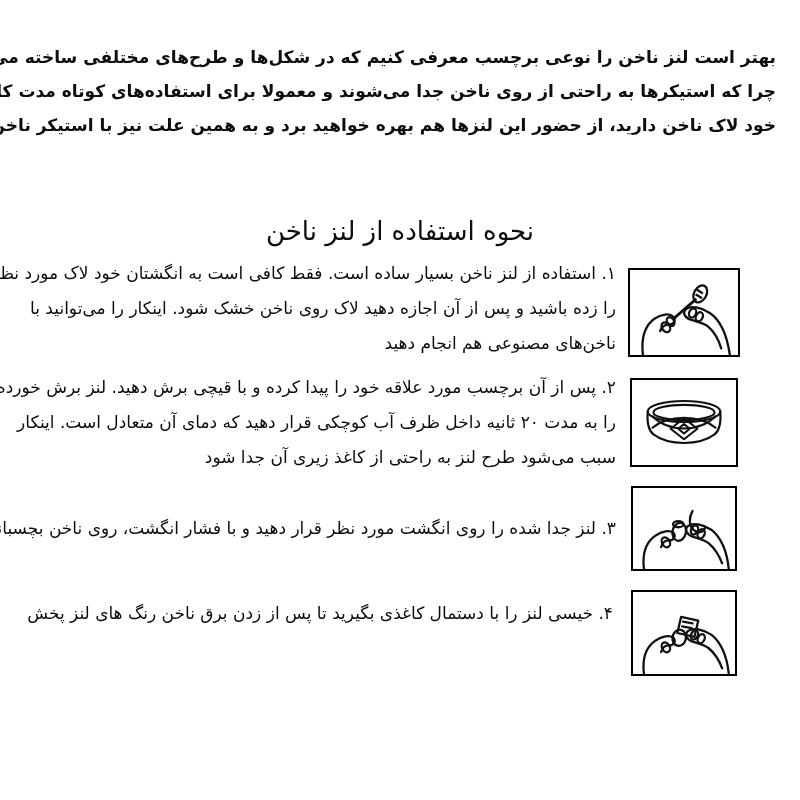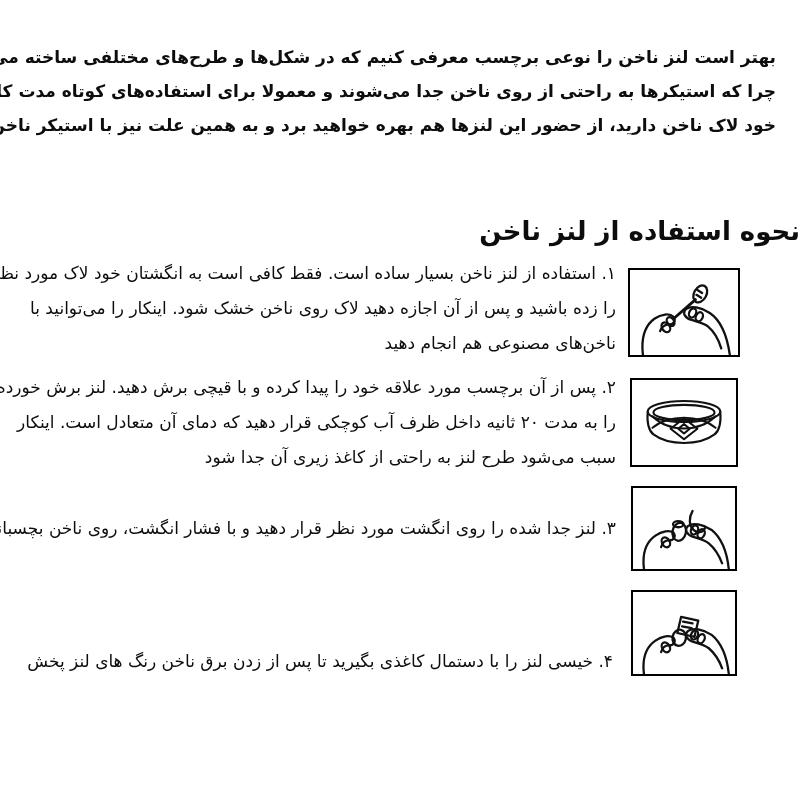--- a/index.html
+++ b/index.html
@@ -8,30 +8,30 @@
     font-family:"DejaVu Sans","Liberation Sans",sans-serif;
     direction:rtl;color:#0d0d0d;overflow:hidden;
   }
   .line{white-space:nowrap;}
   .intro{
     position:absolute;top:40px;right:24px;left:18px;
     text-align:right;font-size:17px;line-height:34px;font-weight:700;
   }
   .heading{
     position:absolute;top:216px;left:0;right:0;
-    font-size:26px;font-weight:bold;
+    text-align:center;font-size:26px;font-weight:normal;
   }
   .step-text{
     position:absolute;text-align:right;font-size:17px;
     line-height:35px;font-weight:500;
   }
   #step1-text{top:256px;right:184px;}
   #step2-text{top:370px;right:184px;}
   #step3-text{top:511px;right:184px;}
-  #step4-text{top:644px;right:187px;line-height:34px;}
+  #step4-text{top:596px;right:187px;line-height:34px;}
   #step5-text{top:723px;right:90px;line-height:30px;}
   .illus{
     position:absolute;border:2px solid #000;background:#fff;
     box-sizing:border-box;
   }
   #illus-1{top:268px;left:628px;width:112px;height:89px;}
   #illus-2{top:378px;left:630px;width:108px;height:89px;}
   #illus-3{top:486px;left:631px;width:106px;height:85px;}
   #illus-4{top:590px;left:631px;width:106px;height:86px;}
   .illus svg{display:block;width:100%;height:100%;}

